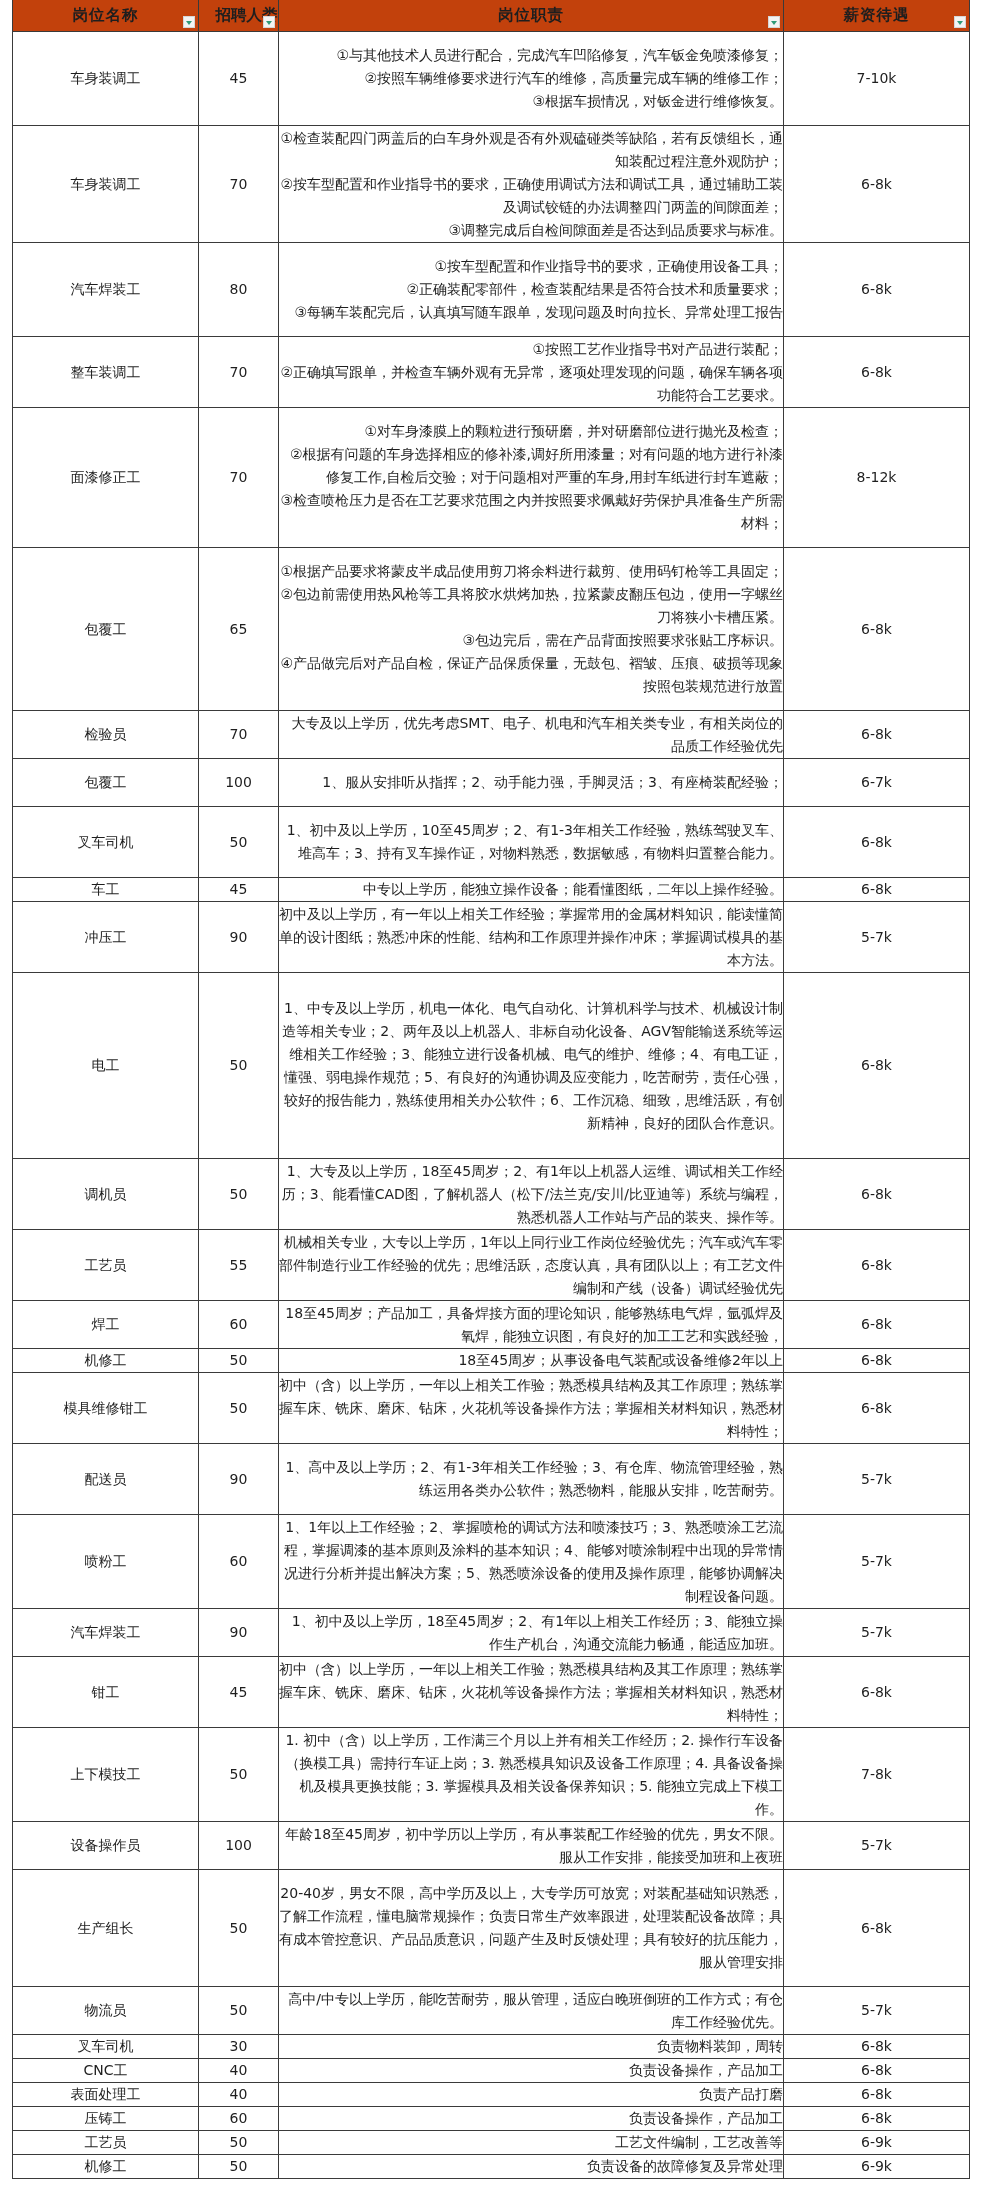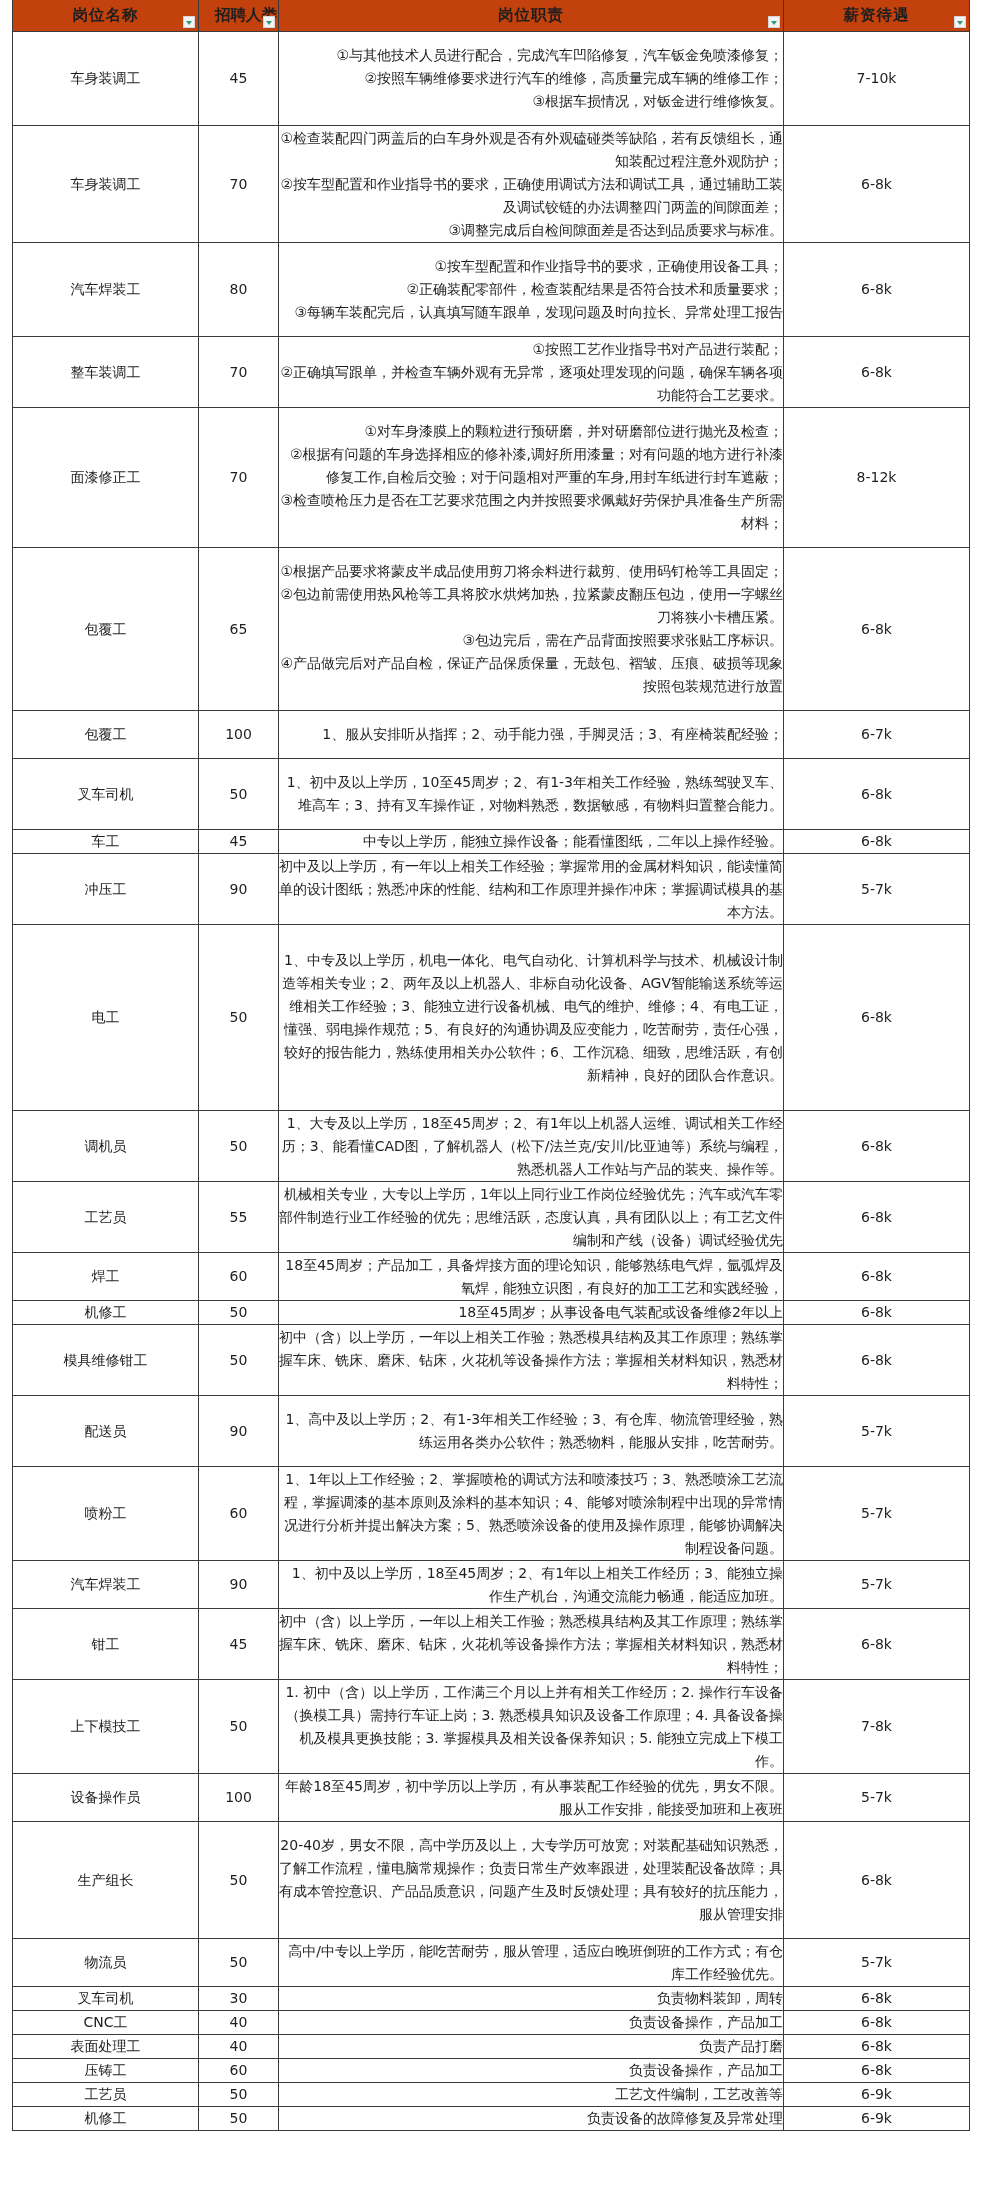--- a/index.html
+++ b/index.html
@@ -30,21 +30,21 @@
       <col class="w2">
       <col class="w3">
       <col class="w4">
     </colgroup>
   <thead>
     <tr>
       <th>
         <span class="hdr-label">岗位名称</span>
         <span class="filter-btn"></span>
       </th>
-      <th style="text-align:left;padding-left:16px;letter-spacing:0;">
+      <th style="text-align:center;padding-left:16px;letter-spacing:0;">
         <span class="hdr-label">招聘人娄</span>
         <span class="filter-btn"></span>
       </th>
       <th>
         <span class="hdr-label">岗位职责</span>
         <span class="filter-btn"></span>
       </th>
       <th>
         <span class="hdr-label">薪资待遇</span>
         <span class="filter-btn"></span>
@@ -82,20 +82,26 @@
         <td class="c-duty">①对车身漆膜上的颗粒进行预研磨，并对研磨部位进行抛光及检查；<br>②根据有问题的车身选择相应的修补漆,调好所用漆量；对有问题的地方进行补漆修复工作,自检后交验；对于问题相对严重的车身,用封车纸进行封车遮蔽；<br>③检查喷枪压力是否在工艺要求范围之内并按照要求佩戴好劳保护具准备生产所需材料；</td>
         <td class="c-salary">8-12k</td>
       </tr>
       <tr style="height: 163px;">
         <td class="c-name">包覆工</td>
         <td class="c-count">65</td>
         <td class="c-duty">①根据产品要求将蒙皮半成品使用剪刀将余料进行裁剪、使用码钉枪等工具固定；<br>②包边前需使用热风枪等工具将胶水烘烤加热，拉紧蒙皮翻压包边，使用一字螺丝刀将狭小卡槽压紧。<br>③包边完后，需在产品背面按照要求张贴工序标识。<br>④产品做完后对产品自检，保证产品保质保量，无鼓包、褶皱、压痕、破损等现象按照包装规范进行放置</td>
         <td class="c-salary">6-8k</td>
       </tr>
       <tr style="height: 48px;">
+        <td class="c-name">检验员</td>
+        <td class="c-count">70</td>
+        <td class="c-duty">大专及以上学历，优先考虑SMT、电子、机电和汽车相关类专业，有相关岗位的品质工作经验优先</td>
+        <td class="c-salary">6-8k</td>
+      </tr>
+      <tr style="height: 48px;">
         <td class="c-name">包覆工</td>
         <td class="c-count">100</td>
         <td class="c-duty">1、服从安排听从指挥；2、动手能力强，手脚灵活；3、有座椅装配经验；</td>
         <td class="c-salary">6-7k</td>
       </tr>
       <tr style="height: 71px;">
         <td class="c-name">叉车司机</td>
         <td class="c-count">50</td>
         <td class="c-duty">1、初中及以上学历，10至45周岁；2、有1-3年相关工作经验，熟练驾驶叉车、堆高车；3、持有叉车操作证，对物料熟悉，数据敏感，有物料归置整合能力。</td>
         <td class="c-salary">6-8k</td>

